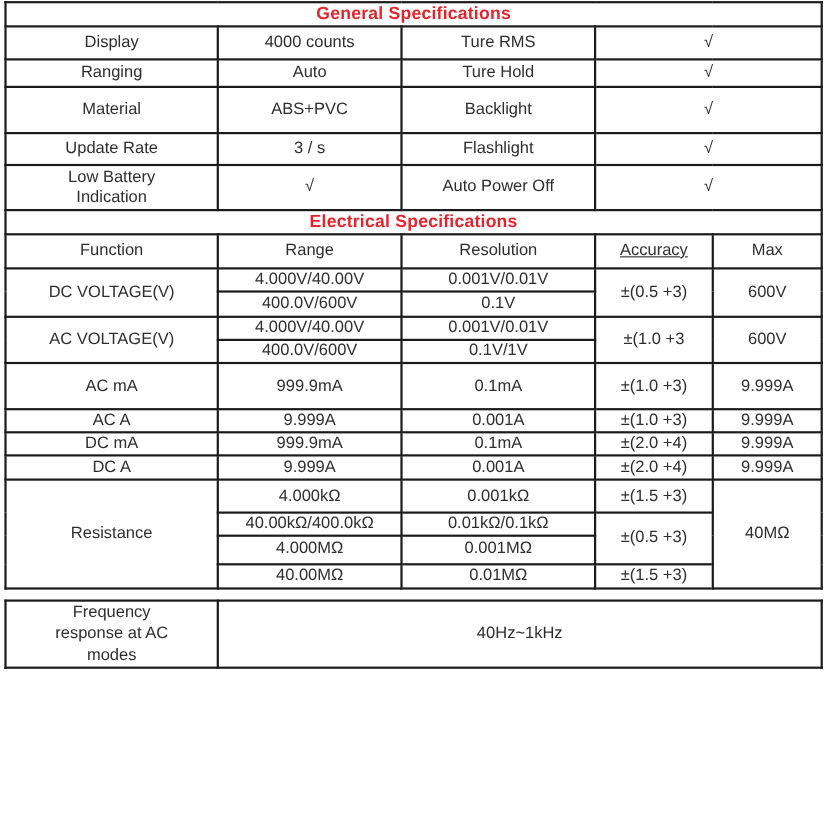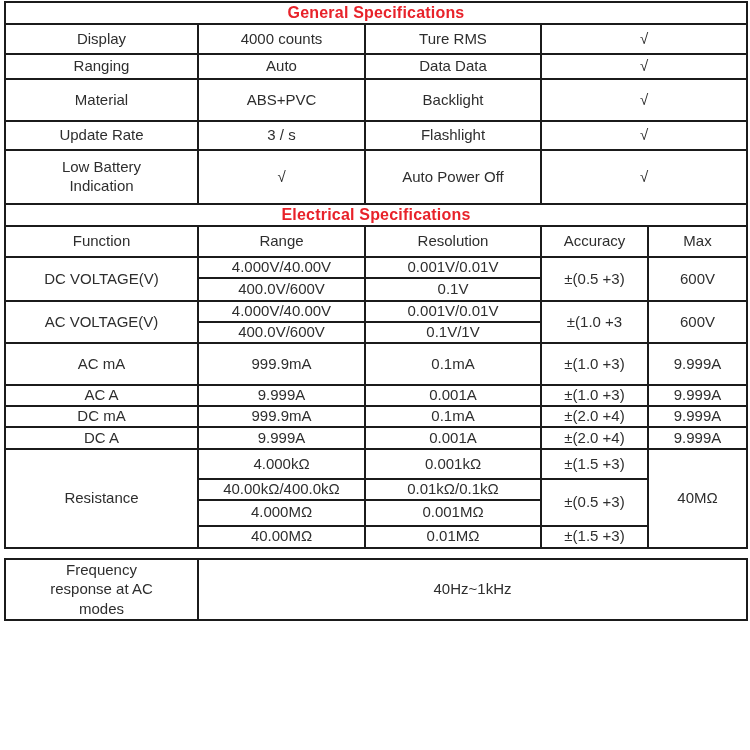--- a/index.html
+++ b/index.html
@@ -24,26 +24,26 @@
     padding:0 2px;
     overflow:hidden;
     line-height:1.25;
   }
   .section-title{
     color:#e8222a;
     font-weight:700;
     font-size:16px;
     letter-spacing:0.2px;
   }
-  .vtop{vertical-align:top;padding-top:5px;}
+  .vtop{vertical-align:top;padding-top:5px;text-decoration:underline;}
   .wrap-narrow{display:inline-block;max-width:118px;line-height:1.25;}
   .wrap-freq{display:inline-block;max-width:120px;line-height:1.3;}
   
   .h18{height:18px}.h30{height:30px}.h25{height:25px}.h24{height:42px}
-  .h31{height:29px}.h54{height:54px}.h22{height:22px}.h48{height:31px}
+  .h31{height:29px}.h54{height:41px}.h22{height:22px}.h48{height:31px}
   .h35{height:21px}.h23{height:23px}.h21{height:21px}.h26{height:26px}
   .h34{height:18px}.h70{height:60px}
 </style>
 </head>
 <body>
 
 <div id="canvas">
 
   <table>
     <colgroup>
@@ -60,21 +60,21 @@
     </tr>
     <tr class="h30">
       <td>Display</td>
       <td>4000 counts</td>
       <td>Ture RMS</td>
       <td colspan="2">√</td>
     </tr>
     <tr class="h25">
       <td>Ranging</td>
       <td>Auto</td>
-      <td>Data Data</td>
+      <td>Ture Hold</td>
       <td colspan="2">√</td>
     </tr>
     <tr class="h24">
       <td>Material</td>
       <td>ABS+PVC</td>
       <td>Backlight</td>
       <td colspan="2">√</td>
     </tr>
     <tr class="h31">
       <td>Update Rate</td>

